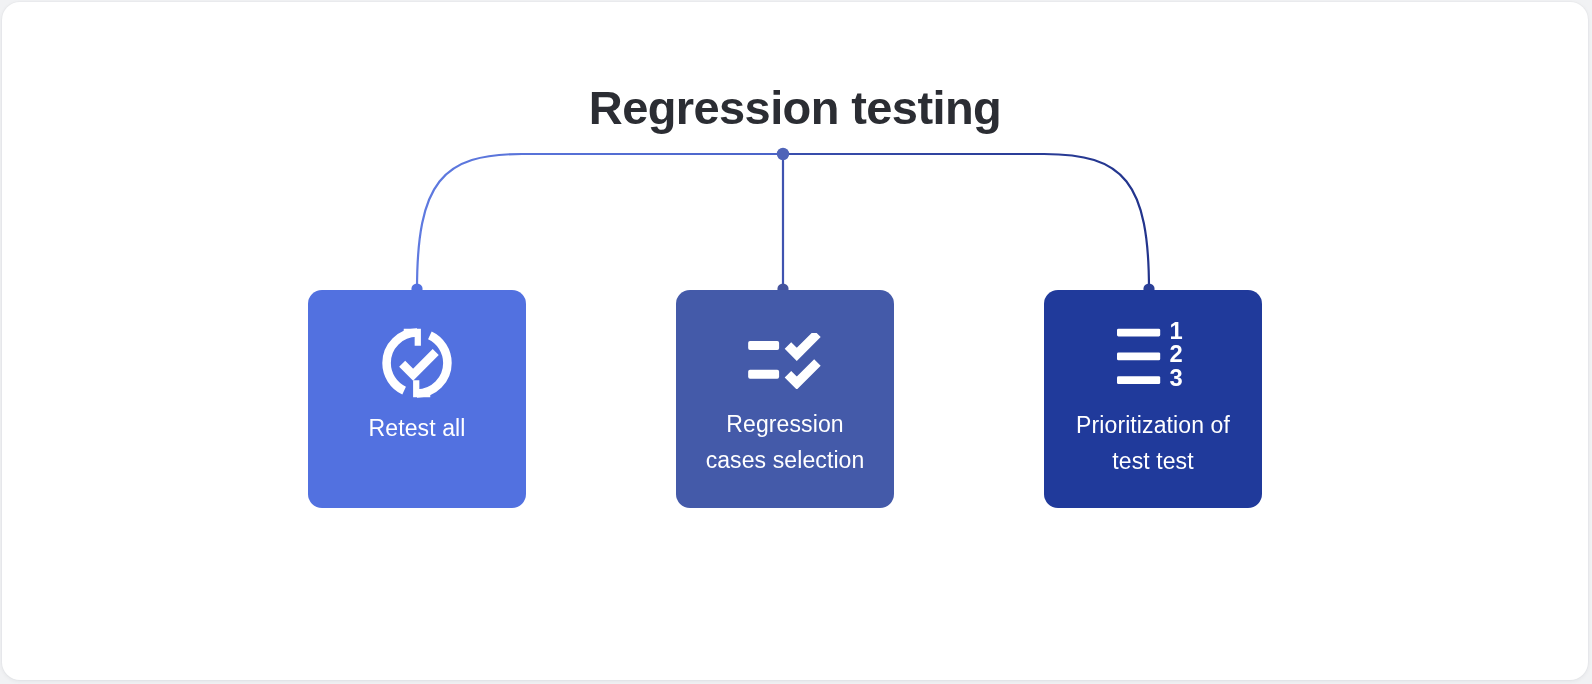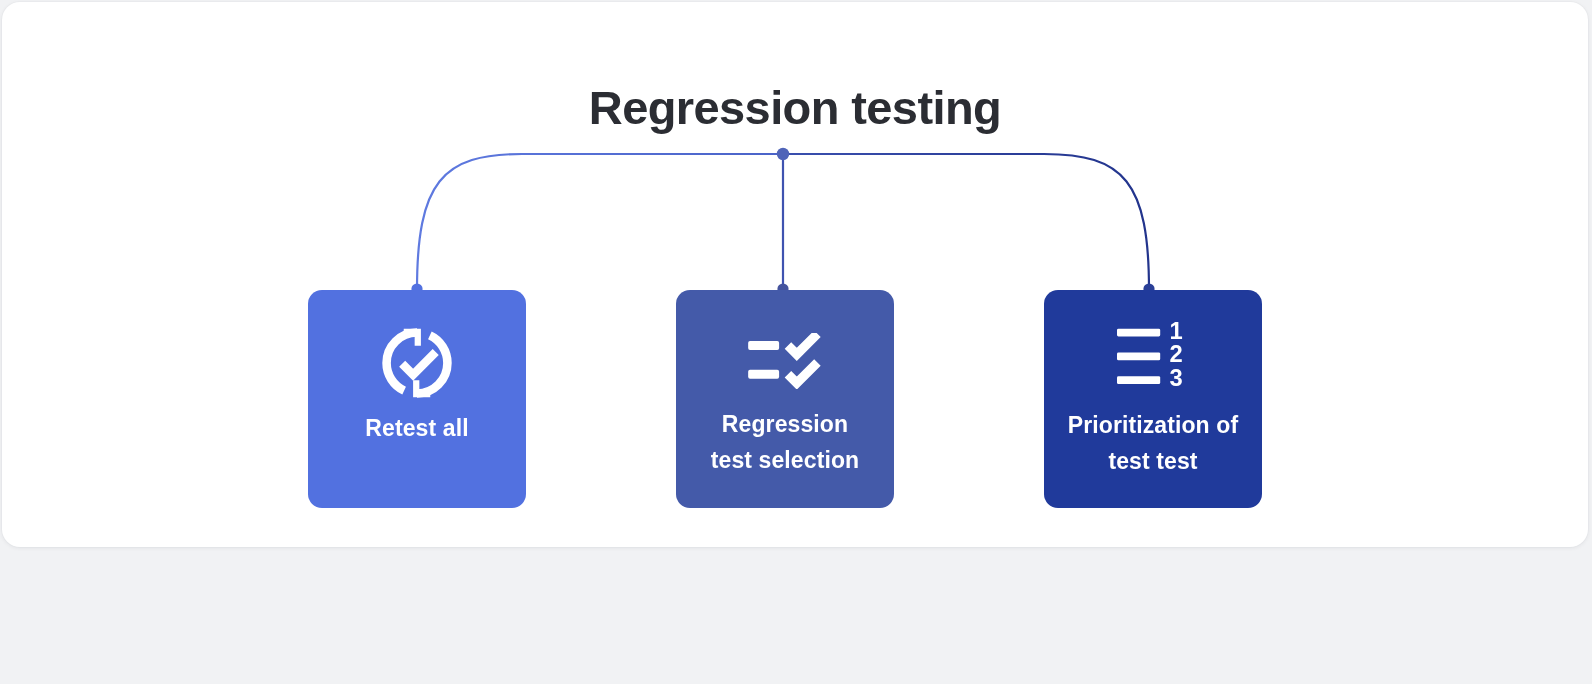--- a/index.html
+++ b/index.html
@@ -18,21 +18,21 @@
     height: 684px;
     background: #f1f2f4;
   }
 
   
   #panel {
     position: absolute;
     left: 2px;
     top: 2px;
     width: 1586px;
-    height: 545px;
+    height: 678px;
     background: #ffffff;
     border-radius: 18px;
     box-shadow: 0 1px 4px rgba(17,24,39,0.07), 0 0 0 1px rgba(17,24,39,0.015);
     overflow: hidden;
     padding-left: 44px;
   }
 
   
   #title {
     position: absolute;
@@ -90,21 +90,21 @@
     align-items: center;
     justify-content: center;
   }
 
   .card-label {
     margin-top: 8px;
     width: 200px;
     text-align: center;
     color: #ffffff;
     font-size: 23px;
-    font-weight: 700;
+    font-weight: 400;
     line-height: 36px;
     letter-spacing: 0.1px;
   }
   .card-label .ln { display: block; }
 
   .card.c2 .card-icon { margin-top: 27px; }
   .card.c2 .card-label { margin-top: 12px; }
   .card.c1 .card-icon { margin-top: 38px; height: 66px; }
   .card.c1 .card-label { margin-top: 12px; }
 </style>
@@ -166,21 +166,21 @@
         <div class="card-icon">
           <svg width="74" height="56" viewBox="0 0 100 76" xmlns="http://www.w3.org/2000/svg">
             <rect x="0" y="11" width="42" height="12" rx="2.5" fill="#ffffff"></rect>
             <rect x="0" y="50" width="42" height="12" rx="2.5" fill="#ffffff"></rect>
             <path d="M 54 17 L 66 29 L 94 1" fill="none" stroke="#ffffff" stroke-width="12.5" stroke-linecap="butt" stroke-linejoin="miter"></path>
             <path d="M 54 56 L 66 68 L 94 40" fill="none" stroke="#ffffff" stroke-width="12.5" stroke-linecap="butt" stroke-linejoin="miter"></path>
           </svg>
         </div>
         <div class="card-label">
           <span class="ln">Regression</span>
-          <span class="ln">test selection</span>
+          <span class="ln">cases selection</span>
         </div>
       </div>
 
       <div class="card c2" style="background:#203a9b;">
         <div class="card-icon">
           <svg width="72" height="72" viewBox="0 0 100 100" xmlns="http://www.w3.org/2000/svg">
             <rect x="0" y="12" width="60" height="11" rx="2" fill="#ffffff"></rect>
             <rect x="0" y="45" width="60" height="11" rx="2" fill="#ffffff"></rect>
             <rect x="0" y="78" width="60" height="11" rx="2" fill="#ffffff"></rect>
             <text x="82" y="26" fill="#ffffff" font-family="'Liberation Sans', sans-serif" font-size="33" font-weight="700" text-anchor="middle">1</text>

